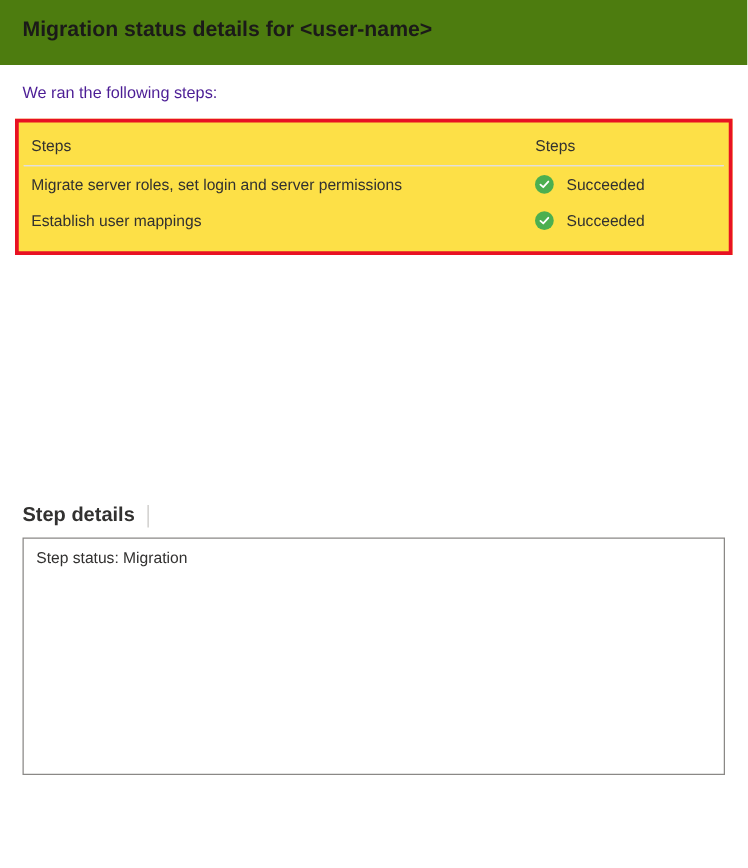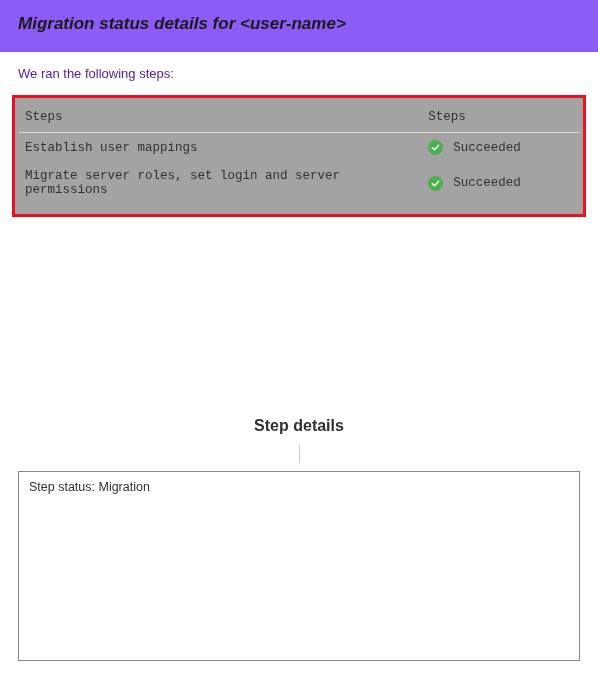--- a/index.html
+++ b/index.html
@@ -5,40 +5,38 @@
     * { box-sizing: border-box; margin: 0; padding: 0; }
     body {
       font-family: "Segoe UI", Arial, sans-serif;
       font-size: 13px;
       color: #323130;
       background: #fff;
       width: 598px;
       height: 694px;
     }
     .header {
-      background: #8b5cf6;
+      background: #4d7c0f;
       padding: 14px 18px 18px 18px;
-      font-style: italic;
     }
     .header h1 {
       font-size: 17px;
       font-weight: 600;
       color: #1b1a19;
     }
     .subhead {
       padding: 14px 18px 10px 18px;
       font-size: 13px;
       color: #4c1d95;
     }
     .table-wrap {
       margin: 4px 12px 0 12px;
       border: 3px solid #e81123;
       padding: 6px 4px 10px 4px;
-      background: #a3a3a3;
-      font-family: Liberation Mono, monospace;
+      background: #fde047;
     }
     table {
       width: 100%;
       border-collapse: collapse;
     }
     thead td {
       padding: 6px 6px 8px 6px;
       font-size: 12.5px;
       color: #323130;
       border-bottom: 1px solid #e1dfdd;
@@ -71,21 +69,20 @@
     }
     .success-icon svg { display: block; }
     .details-section {
       margin: 200px 18px 0 18px;
     }
     .details-header {
       display: flex;
       align-items: center;
       gap: 10px;
       margin-bottom: 8px;
-      flex-direction: column;
     }
     .details-title {
       font-size: 16px;
       font-weight: 600;
       color: #323130;
     }
     .divider {
       width: 1px;
       height: 18px;
       background: #c8c6c4;
@@ -122,34 +119,34 @@
 <div class="table-wrap">
   <table>
     <thead>
       <tr>
         <td class="col-steps">Steps</td>
         <td class="col-status">Steps</td>
       </tr>
     </thead>
     <tbody>
       <tr>
-        <td>Establish user mappings</td>
+        <td>Migrate server roles, set login and server permissions</td>
         <td>
           <div class="status-cell">
             <span class="success-icon">
               <svg width="9" height="9" viewBox="0 0 10 10">
                   <path d="M1.5 5.2 L4 7.5 L8.5 2.5" stroke="#fff" stroke-width="1.6" fill="none" stroke-linecap="round" stroke-linejoin="round"></path>
                 </svg>
             </span>
             <span>Succeeded</span>
           </div>
         </td>
       </tr>
       <tr>
-        <td>Migrate server roles, set login and server permissions</td>
+        <td>Establish user mappings</td>
         <td>
           <div class="status-cell">
             <span class="success-icon">
               <svg width="9" height="9" viewBox="0 0 10 10">
                   <path d="M1.5 5.2 L4 7.5 L8.5 2.5" stroke="#fff" stroke-width="1.6" fill="none" stroke-linecap="round" stroke-linejoin="round"></path>
                 </svg>
             </span>
             <span>Succeeded</span>
           </div>
         </td>

